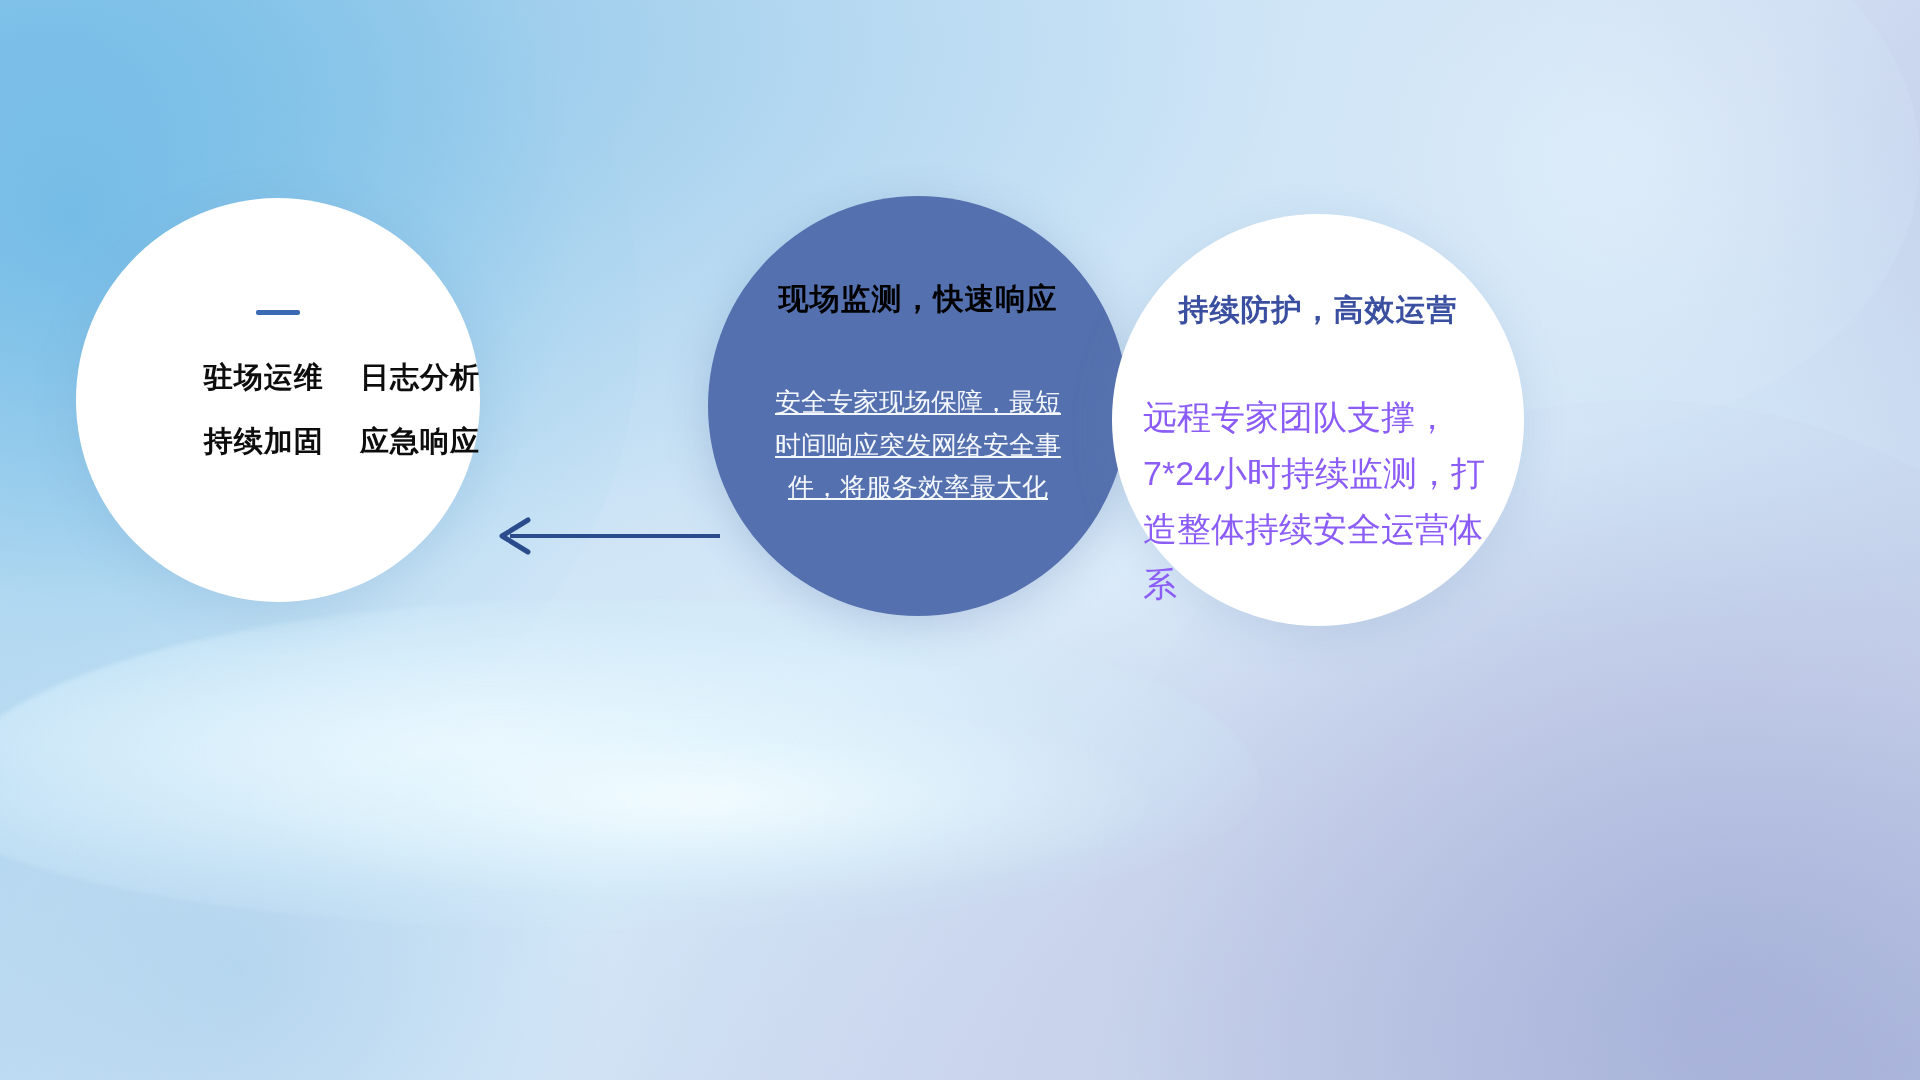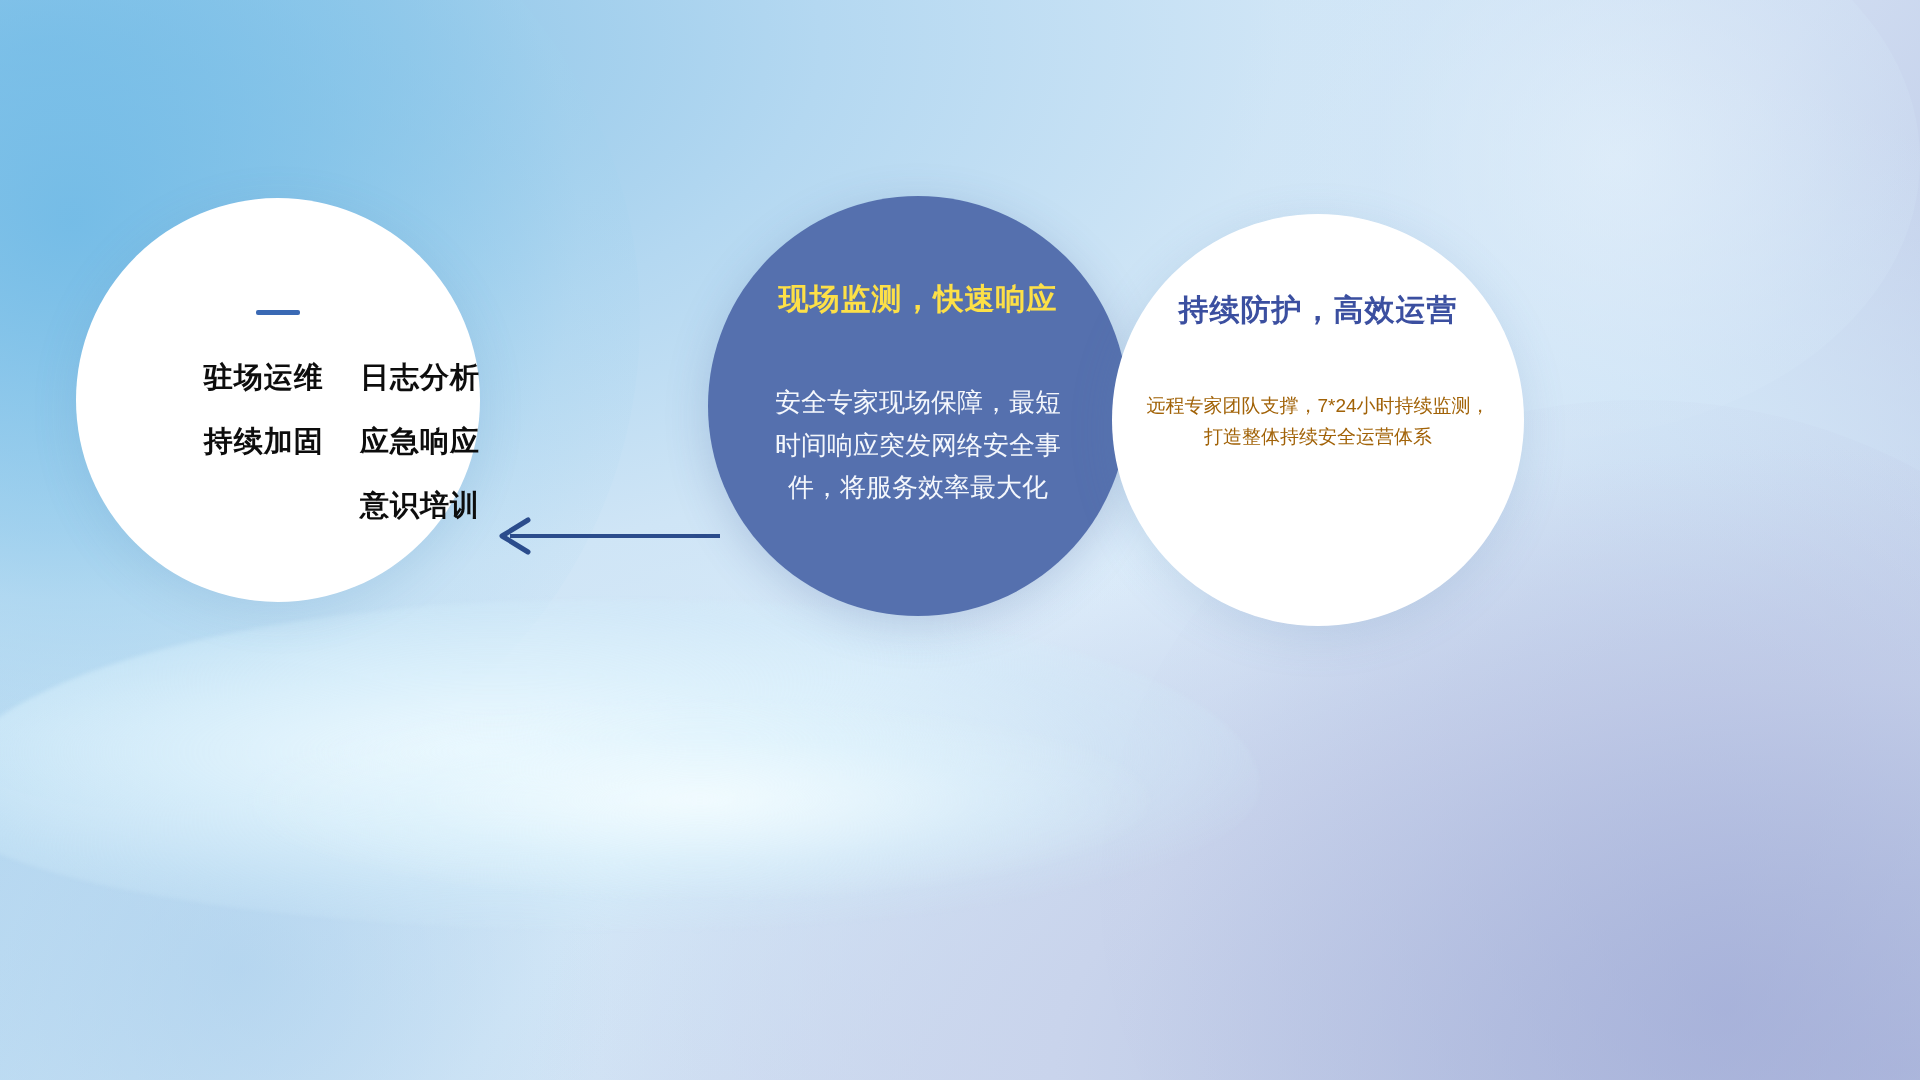--- a/index.html
+++ b/index.html
@@ -150,31 +150,32 @@
     position: absolute;
     left: 0;
     top: 86px;
     width: 420px;
     text-align: center;
     z-index: 4;
   }
   .mid-title {
     font-size: 30px;
     font-weight: bold;
-    color: #fde047;
+    color: #000000;
     letter-spacing: 1px;
     line-height: 1.1;
   }
   .mid-body {
     margin: 66px auto 0 auto;
     width: 300px;
     font-size: 26px;
     color: #f4f7fc;
     line-height: 1.64;
     text-align: center;
+    text-decoration: underline;
   }
 
   
   .right-inner {
     position: absolute;
     left: 0;
     top: 79px;
     width: 412px;
     text-align: center;
     z-index: 5;
@@ -182,24 +183,24 @@
   .right-title {
     font-size: 30px;
     font-weight: bold;
     color: #3b4fa0;
     letter-spacing: 1px;
     line-height: 1.1;
   }
   .right-body {
     margin: 64px auto 0 auto;
     width: 350px;
-    font-size: 19px;
-    color: #a16207;
+    font-size: 34px;
+    color: #8b5cf6;
     line-height: 1.64;
-    text-align: center;
+    text-align: left;
   }
 </style>
 </head>
 <body>
 
 <div id="stage">
 
   <div class="bg-base"></div>
   <div class="bg-glow-left"></div>
   <div class="bg-haze-tr"></div>
@@ -213,21 +214,20 @@
       <line x1="232" y1="28" x2="22" y2="28" stroke="#2b4c8c" stroke-width="4"></line>
       <polyline points="40,12 14,28 40,44" fill="none" stroke="#2b4c8c" stroke-width="5" stroke-linecap="round" stroke-linejoin="round"></polyline>
     </svg>
   </div>
 
   <div class="circle circle-left">
     <div class="left-inner">
       <div class="dash"></div>
       <div class="left-line">驻场运维    日志分析</div>
       <div class="left-line">持续加固    应急响应</div>
-      <div class="left-line last">意识培训</div>
     </div>
   </div>
 
   <div class="circle circle-mid">
     <div class="mid-inner">
       <div class="mid-title">现场监测，快速响应</div>
       <div class="mid-body">安全专家现场保障，最短时间响应突发网络安全事件，将服务效率最大化</div>
     </div>
   </div>
 

